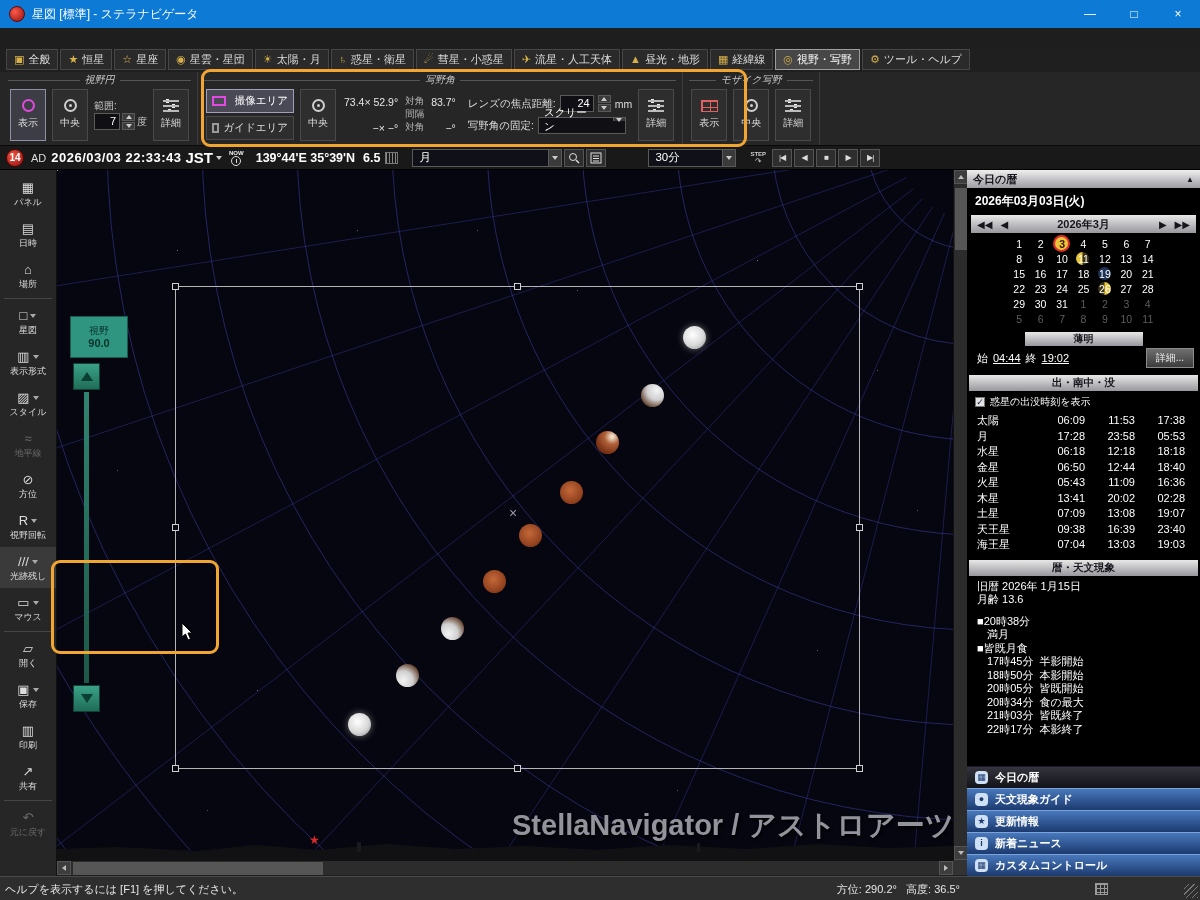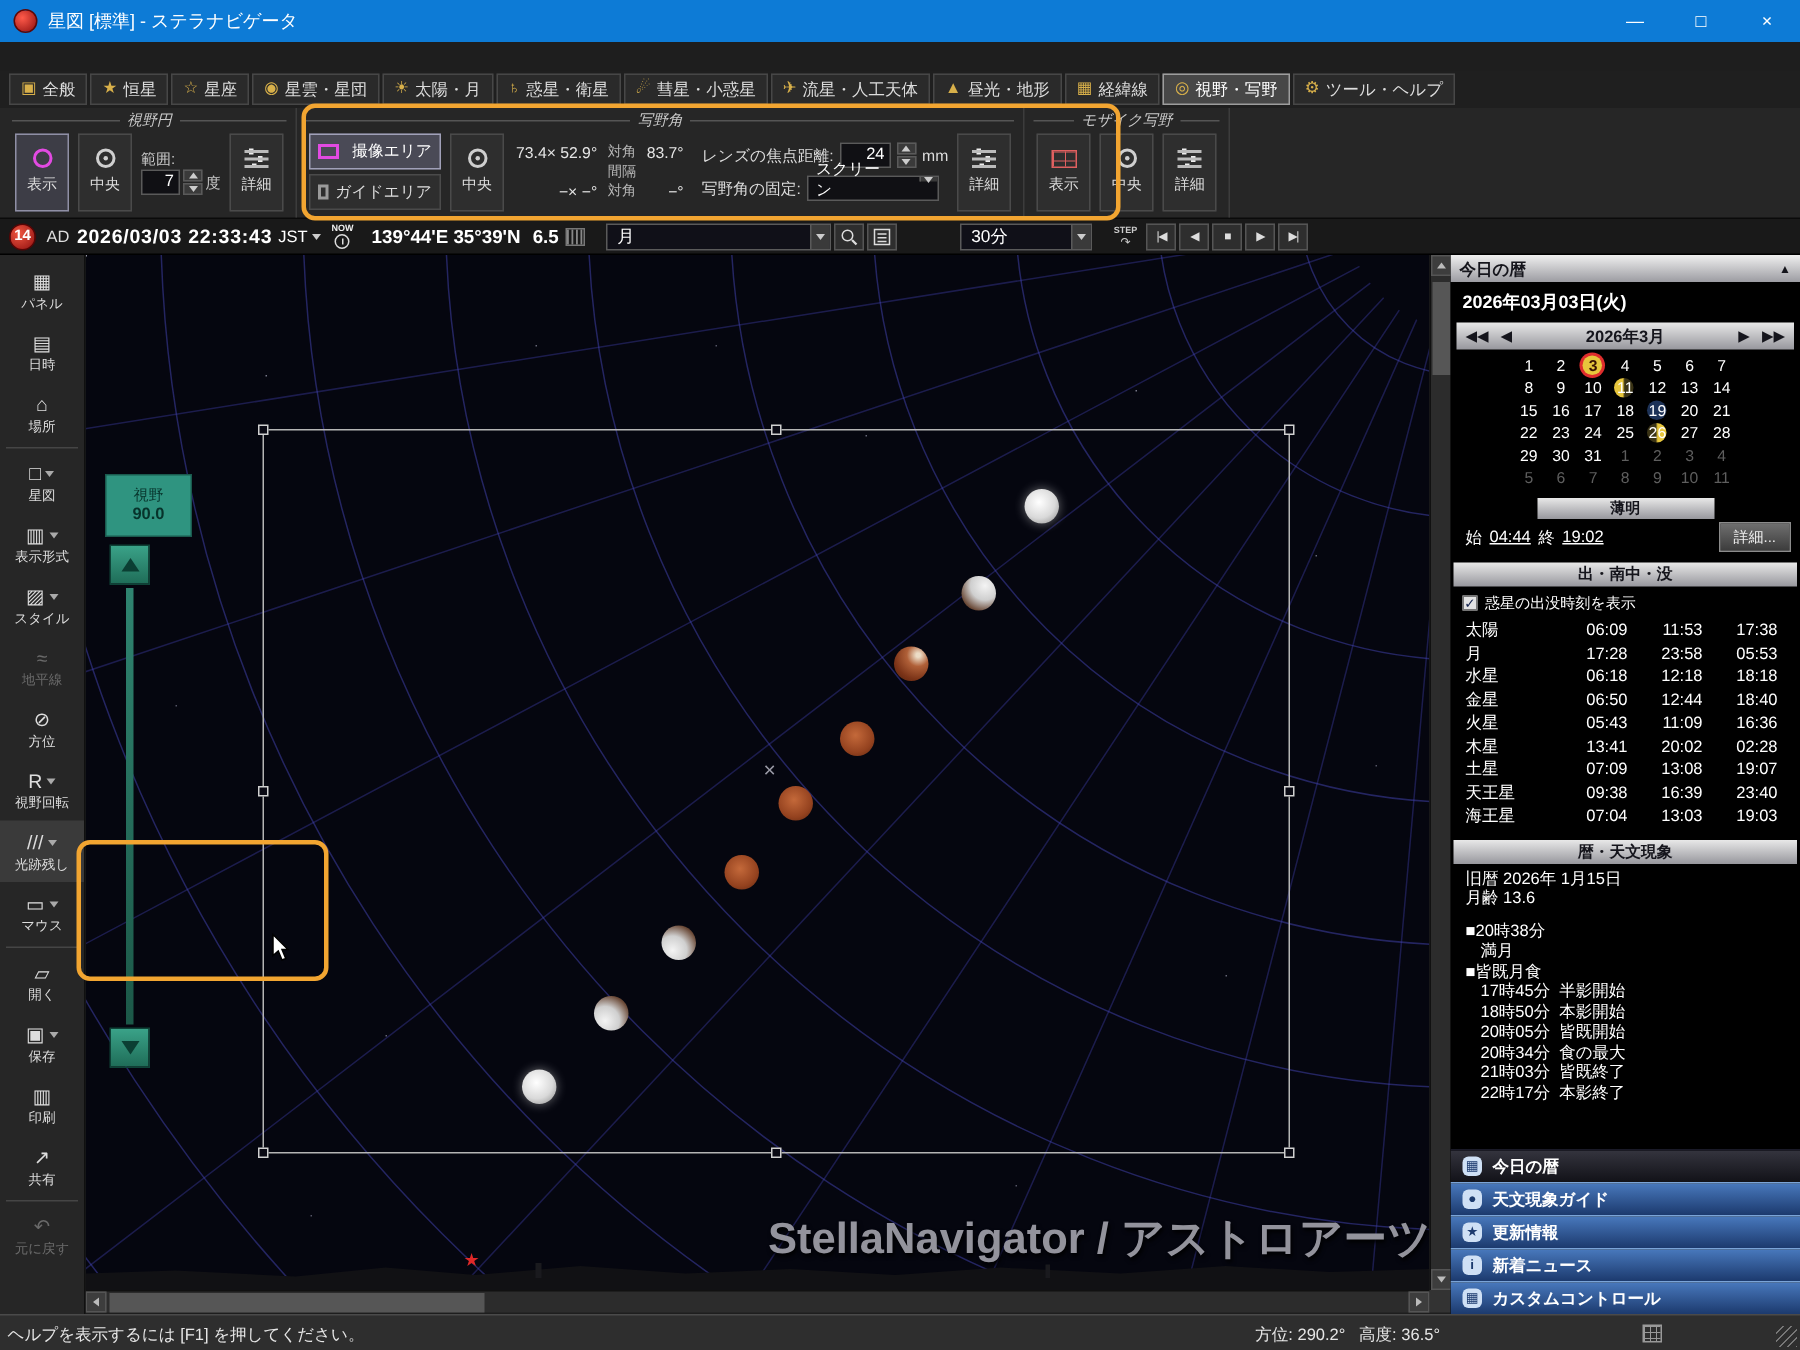--- a/index.html
+++ b/index.html
@@ -64,21 +64,21 @@
   .lens .row{display:flex;align-items:center;gap:4px;}
   .ddfield{height:17px;background:#101014;border:1px solid #5a5a5a;color:#fff;font-size:10.5px;display:flex;align-items:center;padding:0 0 12px 5px;gap:20px;}
   .ddarrow{width:13px;height:100%;background:#3a3a3a;border-left:1px solid #5a5a5a;display:flex;align-items:center;justify-content:center;}
   .ddarrow i{width:0;height:0;border-left:3px solid transparent;border-right:3px solid transparent;border-top:4px solid #ccc;}
 
   
   .timebar{position:absolute;left:0;top:146px;right:0;height:24px;background:#191919;border-bottom:1px solid #000;display:flex;align-items:center;z-index:10;}
   .moonbadge{width:18px;height:18px;border-radius:50%;background:radial-gradient(circle at 35% 35%,#f05540,#8d0f0f);border:1px solid #550505;color:#fff;font-size:10px;font-weight:bold;display:flex;align-items:center;justify-content:center;margin-left:6px;}
   .tb-era{font-size:11px;color:#ddd;margin-left:7px;}
   .tb-dt{font-size:13px;color:#fff;font-weight:bold;margin-left:5px;letter-spacing:.5px;}
-  .tb-tz{font-size:11px;color:#fff;font-weight:normal;margin-left:4px;}
+  .tb-tz{font-size:15px;color:#fff;font-weight:bold;margin-left:4px;}
   .tb-ddc{width:0;height:0;border-left:3px solid transparent;border-right:3px solid transparent;border-top:4px solid #ccc;margin-left:3px;}
   .now-ic{display:flex;flex-direction:column;align-items:center;margin-left:7px;}
   .now-txt{font-size:6px;color:#eee;line-height:6px;font-weight:bold;}
   .now-clock{width:10px;height:10px;border:1px solid #ddd;border-radius:50%;position:relative;}
   .now-clock::after{content:"";position:absolute;left:4px;top:2px;width:1px;height:4px;background:#ddd;}
   .tb-coords{font-size:12.5px;color:#fff;font-weight:bold;margin-left:12px;}
   .tb-elev{font-size:12.5px;color:#fff;font-weight:bold;margin-left:8px;}
   .bldg-ic{width:13px;height:12px;margin-left:5px;background:linear-gradient(#555,#333);border:1px solid #777;
            background-image:linear-gradient(90deg,#888 1px,transparent 1px);background-size:3px 12px;}
   .tb-dd{height:18px;background:#101018;border:1px solid #5a5a5a;color:#fff;font-size:11.5px;display:flex;align-items:center;padding-left:6px;}

